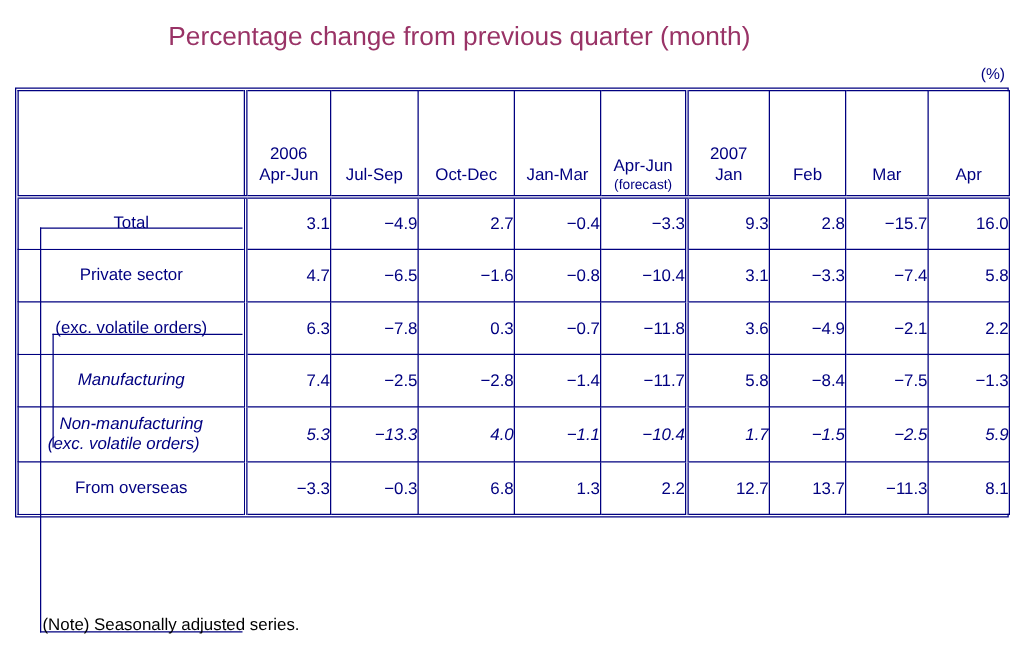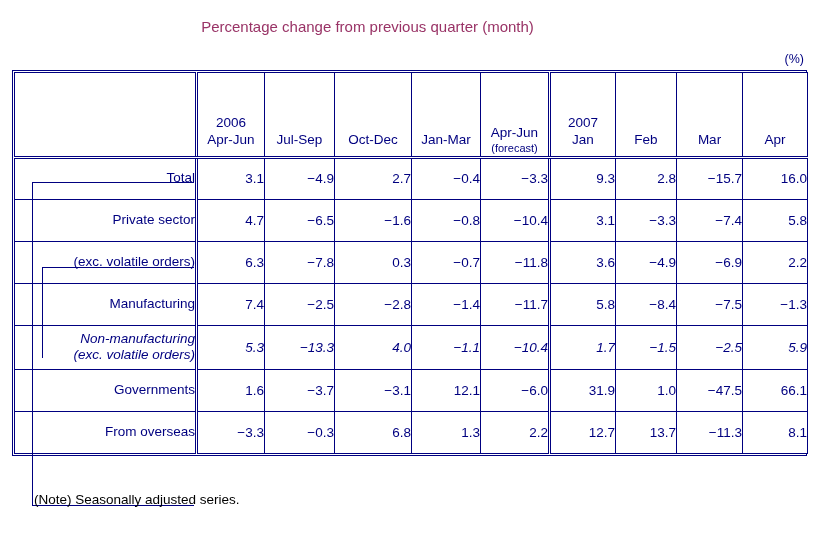--- a/index.html
+++ b/index.html
@@ -15,21 +15,21 @@
     overflow: hidden;
   }
 
   
   #title {
     position: absolute;
     left: 0;
     top: 18px;
     width: 735px;
     text-align: center;
-    font-size: 15px;
+    font-size: 21px;
     color: #993366;
     letter-spacing: 0px;
     white-space: nowrap;
   }
 
   
   #unit {
     position: absolute;
     right: 15px;
     top: 52px;
@@ -94,33 +94,33 @@
   tr.header-row th { border-bottom: 3px double #000080 !important; }
 
   
   td.num {
     text-align: right;
     padding-right: 6px;
     color: #006400;
     font-size: 13.5px;
   }
   td.lbl {
-    text-align: right;
+    text-align: center;
     color: #000080;
     font-size: 13.5px;
     position: relative;
   }
   td.lbl .t {
     display: block;
     line-height: 1.22;
   }
   .i0 { padding-left: 10px; }
   .i1 { padding-left: 24px; }
   .i2 { padding-left: 24px; }
-  .i3 { padding-left: 36px; }
+  .i3 { padding-left: 36px; font-style: italic; }
   .i4 { padding-left: 26px; }
 
   
   tr.r { height: 42px; }
   tr.r2 { height: 44px; font-style: italic; }
 
   
   .box {
     position: absolute;
     border: 1px solid #000080;
@@ -258,21 +258,21 @@
           <td class="lbl i2">
             <span class="t">(exc. volatile orders)</span>
           </td>
           <td class="num dbl-left">6.3</td>
           <td class="num">−7.8</td>
           <td class="num">0.3</td>
           <td class="num">−0.7</td>
           <td class="num">−11.8</td>
           <td class="num dbl-left">3.6</td>
           <td class="num">−4.9</td>
-          <td class="num">−6.9</td>
+          <td class="num">−2.1</td>
           <td class="num">2.2</td>
         </tr>
         <tr class="r">
           <td class="lbl i3">
             <span class="t">Manufacturing</span>
           </td>
           <td class="num dbl-left">7.4</td>
           <td class="num">−2.5</td>
           <td class="num">−2.8</td>
           <td class="num">−1.4</td>
@@ -292,34 +292,20 @@
           <td class="num">4.0</td>
           <td class="num">−1.1</td>
           <td class="num">−10.4</td>
           <td class="num dbl-left">1.7</td>
           <td class="num">−1.5</td>
           <td class="num">−2.5</td>
           <td class="num">5.9</td>
         </tr>
         <tr class="r">
           <td class="lbl i1">
-            <span class="t">Governments</span>
-          </td>
-          <td class="num dbl-left">1.6</td>
-          <td class="num">−3.7</td>
-          <td class="num">−3.1</td>
-          <td class="num">12.1</td>
-          <td class="num">−6.0</td>
-          <td class="num dbl-left">31.9</td>
-          <td class="num">1.0</td>
-          <td class="num">−47.5</td>
-          <td class="num">66.1</td>
-        </tr>
-        <tr class="r">
-          <td class="lbl i1">
             <span class="t">From overseas</span>
           </td>
           <td class="num dbl-left">−3.3</td>
           <td class="num">−0.3</td>
           <td class="num">6.8</td>
           <td class="num">1.3</td>
           <td class="num">2.2</td>
           <td class="num dbl-left">12.7</td>
           <td class="num">13.7</td>
           <td class="num">−11.3</td>

